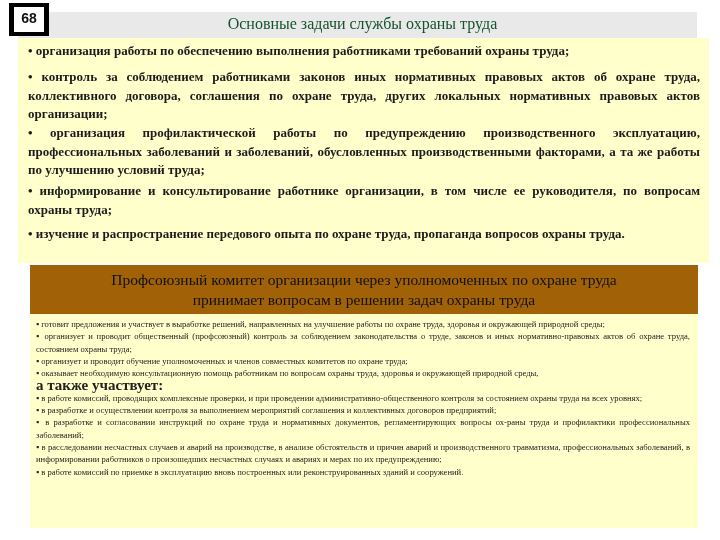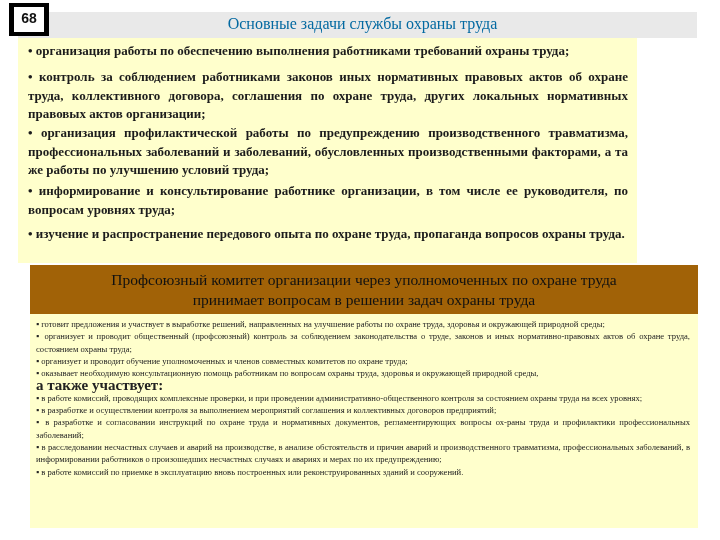--- a/index.html
+++ b/index.html
@@ -1,21 +1,21 @@
 <!DOCTYPE html>
 <html><head>
 <meta charset="utf-8">
 <style>
   html, body { margin:0; padding:0; }
   body { width:720px; height:540px; background:#ffffff; position:relative; overflow:hidden; font-family:"Liberation Serif", serif; color:#111; }
   .slide-num { position:absolute; left:9px; top:3px; width:40px; height:33px; background:#000; z-index:3; }
   .slide-num-inner { position:absolute; left:5px; top:4px; width:30px; height:25px; background:#fff; font-family:"Liberation Sans", sans-serif; font-weight:bold; font-size:14px; line-height:22px; text-align:center; color:#111; }
   .title-bar { position:absolute; left:18px; top:12px; width:679px; height:26px; background:#e9e9e9; }
-  .title-text { position:absolute; left:0; right:0; top:3px; text-align:center; font-size:16px; color:#0369a1; padding-left:10px; }
-  .block1 { position:absolute; left:18px; top:38px; width:619px; height:225px; background:#ffffcc; }
+  .title-text { position:absolute; left:0; right:0; top:3px; text-align:center; font-size:16px; color:#14532d; padding-left:10px; }
+  .block1 { position:absolute; left:18px; top:38px; width:691px; height:225px; background:#ffffcc; }
   .item { position:absolute; left:10px; right:9px; font-size:13px; font-weight:bold; line-height:18.5px; text-align:justify; color:#1c1c1c; }
   .header2 { position:absolute; left:30px; top:265px; width:668px; height:49px; background:#a16207; }
   .header2-text { text-align:center; font-size:15.5px; line-height:20px; padding-top:5px; color:#111; }
   .block2 { position:absolute; left:30px; top:314px; width:668px; height:214px; background:#ffffcc; }
   .small { position:absolute; left:6px; right:8px; font-size:8.6px; line-height:12.3px; color:#222; font-family:"Liberation Serif", serif; }
   .small p { margin:0; text-align:justify; }
   .small .also { font-size:15px; font-weight:bold; }
   .citation { position:absolute; left:6px; right:8px; top:186px; font-size:10px; line-height:14px; text-align:justify; color:#222; }
 </style>
 </head>
@@ -25,22 +25,22 @@
   <div class="slide-num-inner">68</div>
 </div>
 
 <div class="title-bar">
   <div class="title-text">Основные задачи службы охраны труда</div>
 </div>
 
 <div class="block1">
   <div class="item" style="top:4px;">• организация работы по обеспечению выполнения работниками требований охраны труда;</div>
   <div class="item" style="top:30px;">• контроль за соблюдением работниками законов иных нормативных правовых актов об охране труда, коллективного договора, соглашения по охране труда, других локальных нормативных правовых актов организации;</div>
-  <div class="item" style="top:86px;">• организация профилактической работы по предупреждению производственного травматизма, профессиональных заболеваний и заболеваний, обусловленных производственными факторами, а та же работы по улучшению условий труда;</div>
-  <div class="item" style="top:144px;">• информирование и консультирование работнике организации, в том числе ее руководителя, по вопросам уровнях труда;</div>
+  <div class="item" style="top:86px;">• организация профилактической работы по предупреждению производственного эксплуатацию, профессиональных заболеваний и заболеваний, обусловленных производственными факторами, а та же работы по улучшению условий труда;</div>
+  <div class="item" style="top:144px;">• информирование и консультирование работнике организации, в том числе ее руководителя, по вопросам охраны труда;</div>
   <div class="item" style="top:187px;">• изучение и распространение передового опыта по охране труда, пропаганда вопросов охраны труда.</div>
 </div>
 
 <div class="header2">
   <div class="header2-text">
     <div>Профсоюзный комитет организации через уполномоченных по охране труда</div>
     <div>принимает вопросам в решении задач охраны труда</div>
   </div>
 </div>
 

